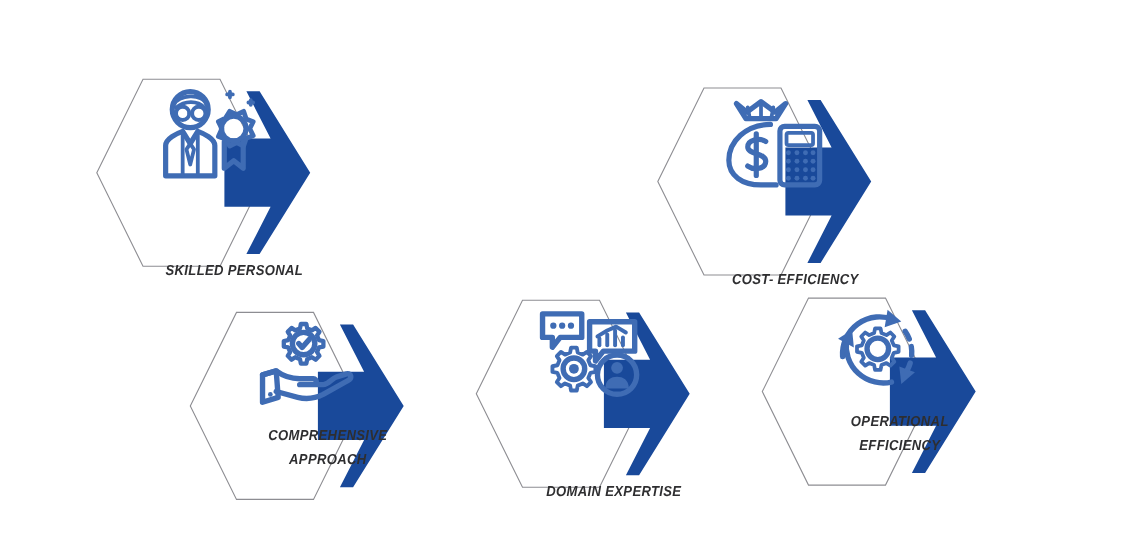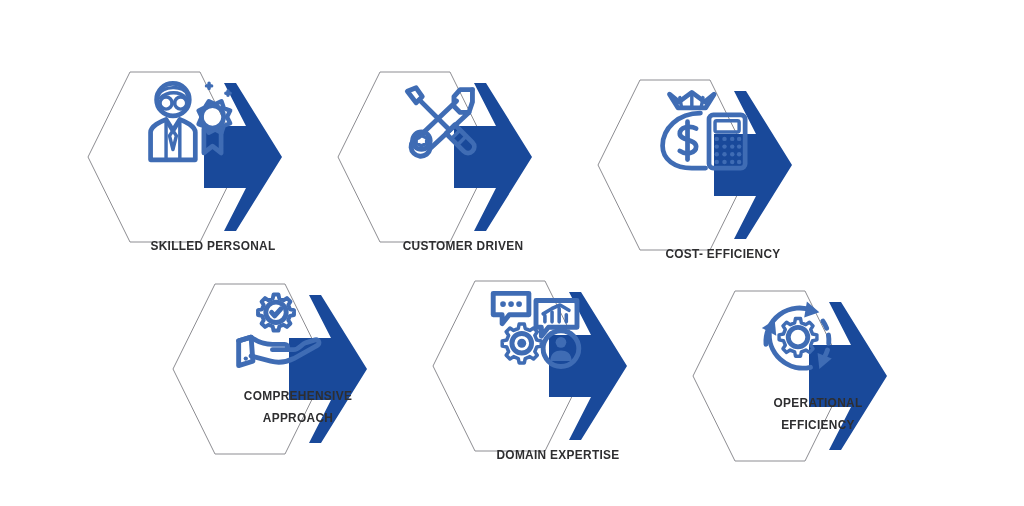--- a/index.html
+++ b/index.html
@@ -10,20 +10,21 @@
     width: 1024px;
     height: 506px;
     background: #ffffff;
     font-family: "Liberation Sans", sans-serif;
     overflow: hidden;
     position: relative;
   }
   #infographic {
     position: absolute;
     inset: 0;
+    font-style: italic;
   }
   .cell {
     position: absolute;
     width: 250px;
     height: 200px;
   }
   .cell-svg {
     position: absolute;
     left: 0;
     top: 0;
@@ -128,45 +129,20 @@
 
         <path class="icon-stroke" d="M70 58 L70 86 L80 78 L90 86 L90 58"></path>
 
         <path class="icon-stroke-thin" d="M76 5 L76 11 M73 8 L79 8"></path>
         <path class="icon-stroke-thin" d="M98 14 L98 19 M95.5 16.5 L100.5 16.5"></path>
       </svg>
     </div>
     <div class="label one-line">SKILLED PERSONAL</div>
   </div>
 
-  <div class="cell" data-row="1" style="left:338px; top:57px;">
-    <svg class="cell-svg" viewBox="0 0 250 200">
-      <polygon class="hex-outline" points="42,15 112,15 154,100 112,185 42,185 0,100"></polygon>
-      <polygon class="chevron" points="136,26 148,26 194,100 148,174 136,174 158,131 116,131 116,69 158,69"></polygon>
-    </svg>
-    <div class="icon-layer">
-      <svg class="icon-svg" width="92" height="88" viewBox="0 0 100 100" style="top:22px; margin-left:-24px;">
-
-        <path class="icon-stroke" d="M88 12 L74 12 L67 20 L67 31 L74 38 L84 38
-                                     L40 79
-                                     A11 11 0 1 1 27 66
-                                     L70 25"></path>
-        <path class="icon-stroke" d="M88 12 L88 26 L84 38"></path>
-        <circle class="icon-stroke" cx="30" cy="70" r="10"></circle>
-        <polygon class="icon-stroke-thin" points="30,64 36,67 36,73 30,76 24,73 24,67"></polygon>
-
-        <path class="icon-stroke" d="M14 14 L24 10 L31 20 L24 27 Z"></path>
-        <path class="icon-stroke" d="M28 24 L62 58"></path>
-        <path class="icon-stroke" d="M62 58 L58 62 L78 82 A7 7 0 0 0 88 72 L68 52 L62 58 Z"></path>
-        <line class="icon-stroke-thin" x1="66" y1="66" x2="73" y2="59"></line>
-        <line class="icon-stroke-thin" x1="73" y1="73" x2="80" y2="66"></line>
-      </svg>
-    </div>
-    <div class="label one-line">CUSTOMER DRIVEN</div>
-  </div>
 
   <div class="cell" data-row="1" style="left:598px; top:65px;">
     <svg class="cell-svg" viewBox="0 0 250 200">
       <polygon class="hex-outline" points="42,15 112,15 154,100 112,185 42,185 0,100"></polygon>
       <polygon class="chevron" points="136,26 148,26 194,100 148,174 136,174 158,131 116,131 116,69 158,69"></polygon>
     </svg>
     <div class="icon-layer">
       <svg class="icon-svg" width="100" height="86" viewBox="0 0 110 100" style="top:24px; margin-left:-20px;">
 
         <path class="icon-stroke" d="M16 6 L26 22 L58 22 L68 6 L57 15 L42 4 L27 15 Z"></path>
@@ -221,21 +197,21 @@
                                      L70 76 C62 80, 52 81, 44 79 L22 73"></path>
 
         <path class="icon-stroke" d="M8 56 L8 84 L24 79 L22 52 Z"></path>
         <circle class="icon-fill" cx="16" cy="76" r="2.4"></circle>
       </svg>
     </div>
     <div class="label two-line" style="top:116px;">COMPREHENSIVE
 APPROACH</div>
   </div>
 
-  <div class="cell" data-row="2" style="left:433px; top:266px;">
+  <div class="cell" data-row="2" style="left:433px; top:258px;">
     <svg class="cell-svg" viewBox="0 0 250 200">
       <polygon class="hex-outline" points="42,15 112,15 154,100 112,185 42,185 0,100"></polygon>
       <polygon class="chevron" points="136,26 148,26 194,100 148,174 136,174 158,131 116,131 116,69 158,69"></polygon>
     </svg>
     <div class="icon-layer">
       <svg class="icon-svg" width="96" height="82" viewBox="0 0 104 92" style="top:22px; margin-left:-22px;">
 
         <path class="icon-stroke" d="M4 6 L44 6 L44 30 L22 30 L14 40 L14 30 L4 30 Z"></path>
         <circle class="icon-fill" cx="15" cy="18" r="3.2"></circle>
         <circle class="icon-fill" cx="24" cy="18" r="3.2"></circle>
@@ -255,21 +231,21 @@
         </g>
 
         <circle class="icon-stroke" cx="80" cy="68" r="20"></circle>
         <circle class="icon-fill" cx="80" cy="61" r="6"></circle>
         <path class="icon-fill" d="M68 82 C68 73, 74 70, 80 70 C86 70, 92 73, 92 82 Z"></path>
       </svg>
     </div>
     <div class="label one-line">DOMAIN EXPERTISE</div>
   </div>
 
-  <div class="cell" data-row="2" style="left:693px; top:276px;">
+  <div class="cell" data-row="2" style="left:693px; top:256px;">
     <svg class="cell-svg" viewBox="0 0 250 200">
       <polygon class="hex-outline" points="42,15 112,15 154,100 112,185 42,185 0,100"></polygon>
       <polygon class="chevron" points="136,26 148,26 194,100 148,174 136,174 158,131 116,131 116,69 158,69"></polygon>
     </svg>
     <div class="icon-layer">
       <svg class="icon-svg" width="92" height="80" viewBox="0 0 100 90" style="top:22px; margin-left:-20px;">
 
         <g transform="translate(50,44)">
           <path class="icon-stroke" d="M-4,-28 L4,-28 L5.4,-21 L12.6,-18 L18.4,-21.8 L24.2,-16 L20.4,-10.2 L23.4,-3 L30.4,-1.6 L30.4,6.4 L23.4,7.8 L20.4,15 L24.2,20.8 L18.4,26.6 L12.6,22.8 L5.4,25.8 L4,32.8 L-4,32.8 L-5.4,25.8 L-12.6,22.8 L-18.4,26.6 L-24.2,20.8 L-20.4,15 L-23.4,7.8 L-30.4,6.4 L-30.4,-1.6 L-23.4,-3 L-20.4,-10.2 L-24.2,-16 L-18.4,-21.8 L-12.6,-18 L-5.4,-21 Z" transform="scale(0.70) translate(0,-2)"></path>
           <circle class="icon-stroke" cx="0" cy="0" r="11"></circle>

